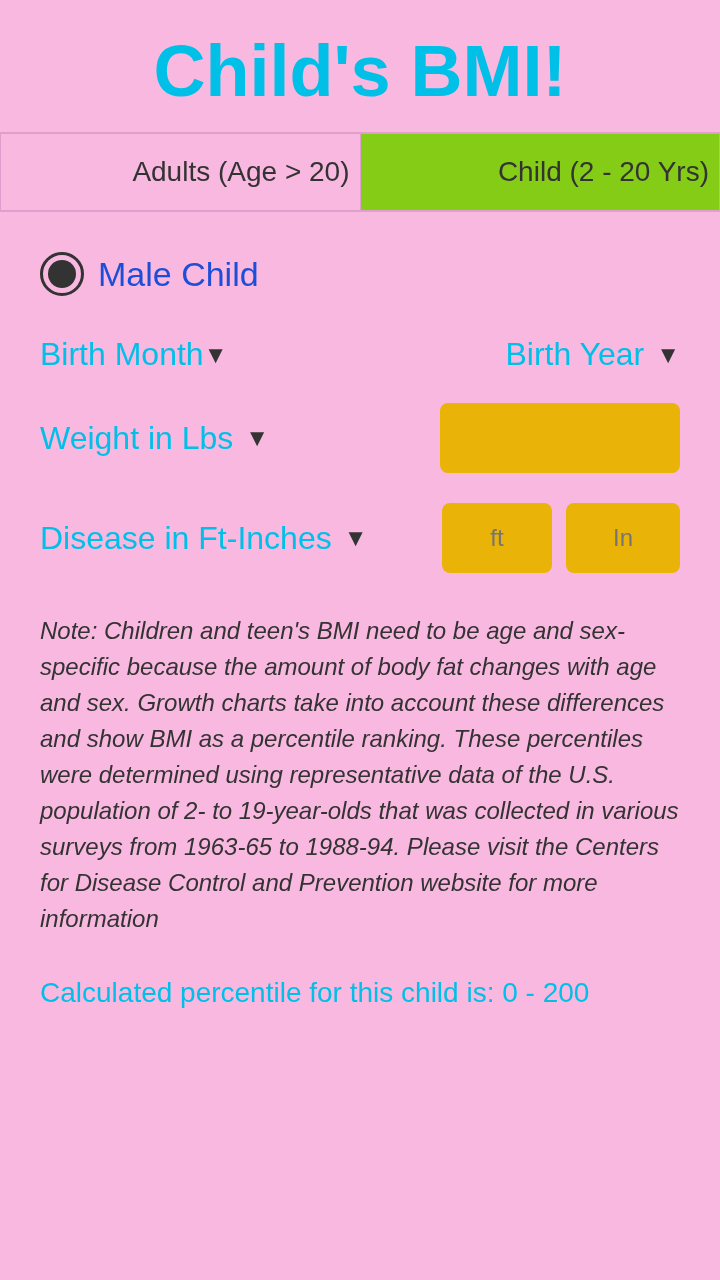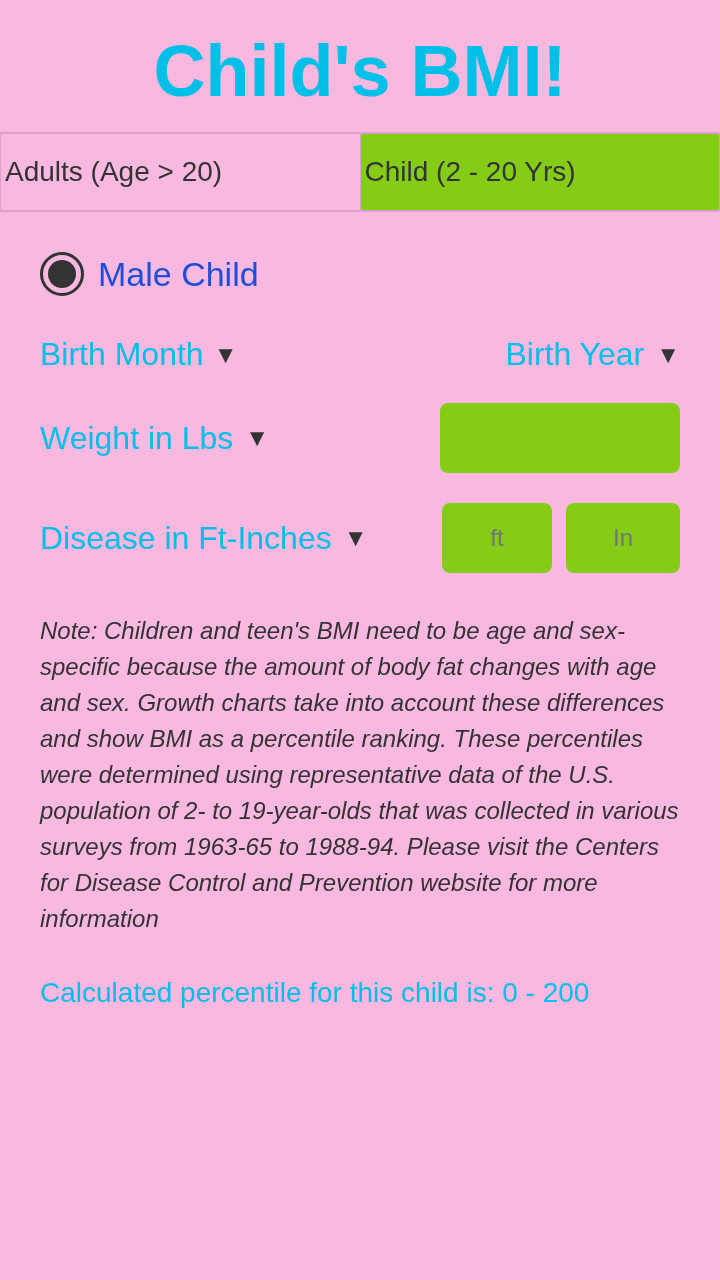--- a/index.html
+++ b/index.html
@@ -38,22 +38,22 @@
     .tab-bar {
       display: flex;
       width: 100%;
       border-top: 1px solid #e0a0cc;
       border-bottom: 1px solid #e0a0cc;
       background-color: #f9b8e0;
     }
 
     .tab-item {
       flex: 1;
-      padding: 22px 4px;
-      text-align: left;
+      padding: 22px 10px;
+      text-align: right;
       font-size: 28px;
       font-weight: 500;
       color: #333;
       cursor: pointer;
       border: 1px solid #dda0cc;
     }
 
     .tab-item.active {
       background-color: #84cc16;
       color: #333;
@@ -115,21 +115,21 @@
       color: #00c0e8;
       font-weight: 500;
     }
 
     .dropdown-arrow {
       font-size: 24px;
       color: #333;
     }
 
     .input-field {
-      background-color: #84cc16;
+      background-color: #eab308;
       border: none;
       border-radius: 8px;
       height: 70px;
       font-size: 24px;
       padding: 10px 14px;
       color: #333;
       outline: none;
     }
 
     .input-weight {
@@ -197,21 +197,21 @@
     .birth-row {
       display: flex;
       flex-direction: row;
       align-items: center;
       justify-content: space-between;
     }
 
     .birth-left {
       display: flex;
       align-items: center;
-      gap: 10px;
+      gap: 0;
       flex: 1;
     }
 
     .birth-right {
       display: flex;
       align-items: center;
       gap: 12px;
     }
   </style>
 </head>

